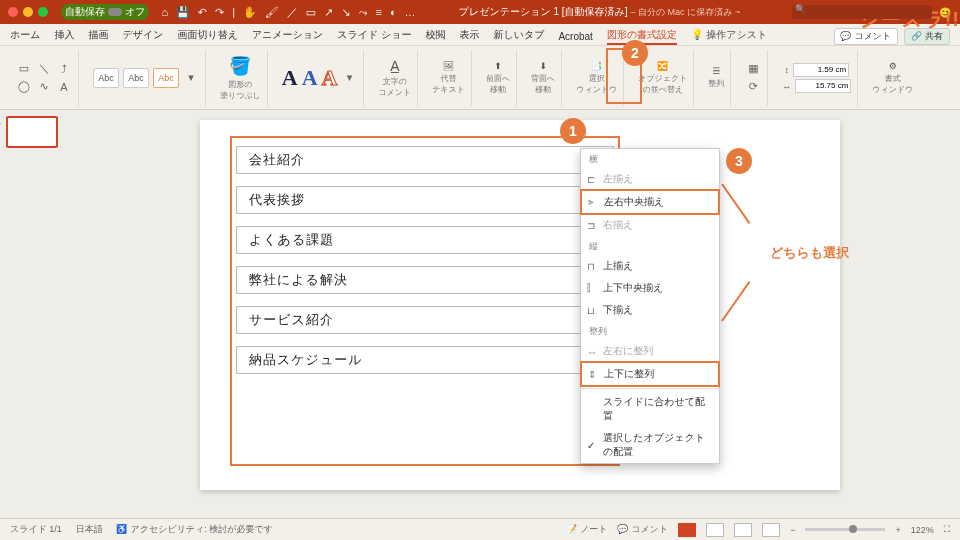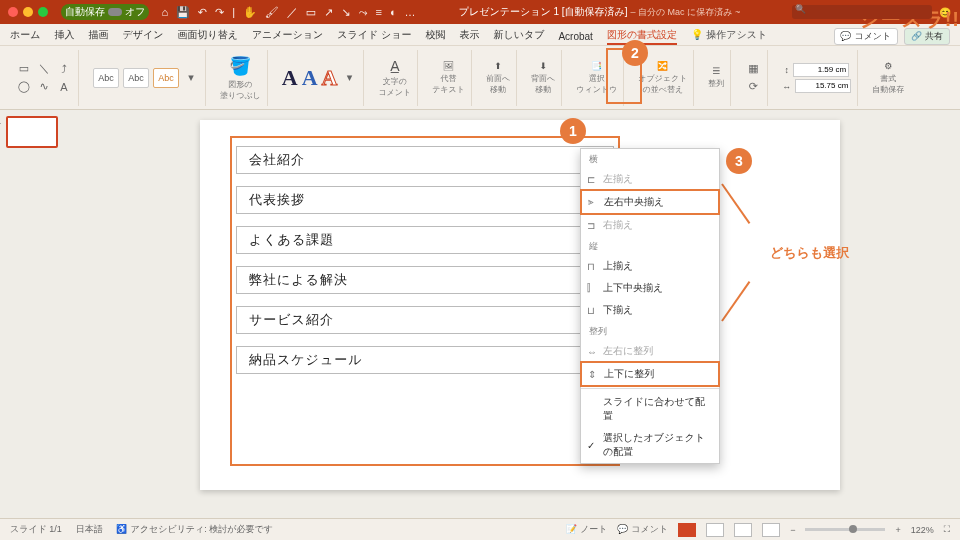--- a/index.html
+++ b/index.html
@@ -220,21 +220,21 @@
         <input class="size-input" value="1.59 cm" style="">
       </div>
     <div class="rg-row">
         <span>↔</span>
         <input class="size-input" value="15.75 cm" style="">
       </div>
   </div>
   <div class="rgroup">
     <div>⚙</div>
       <div class="label-sm" style="white-space:pre;">書式
-自動保存</div>
+ウィンドウ</div>
   </div>
 </div>
 
 <div class="ribbon-highlight"></div>
 
 <div class="workspace">
   <div class="thumb-panel">
     <div style="position:relative;">
       <span class="thumb-num">1</span>
       <div class="thumb"></div>

